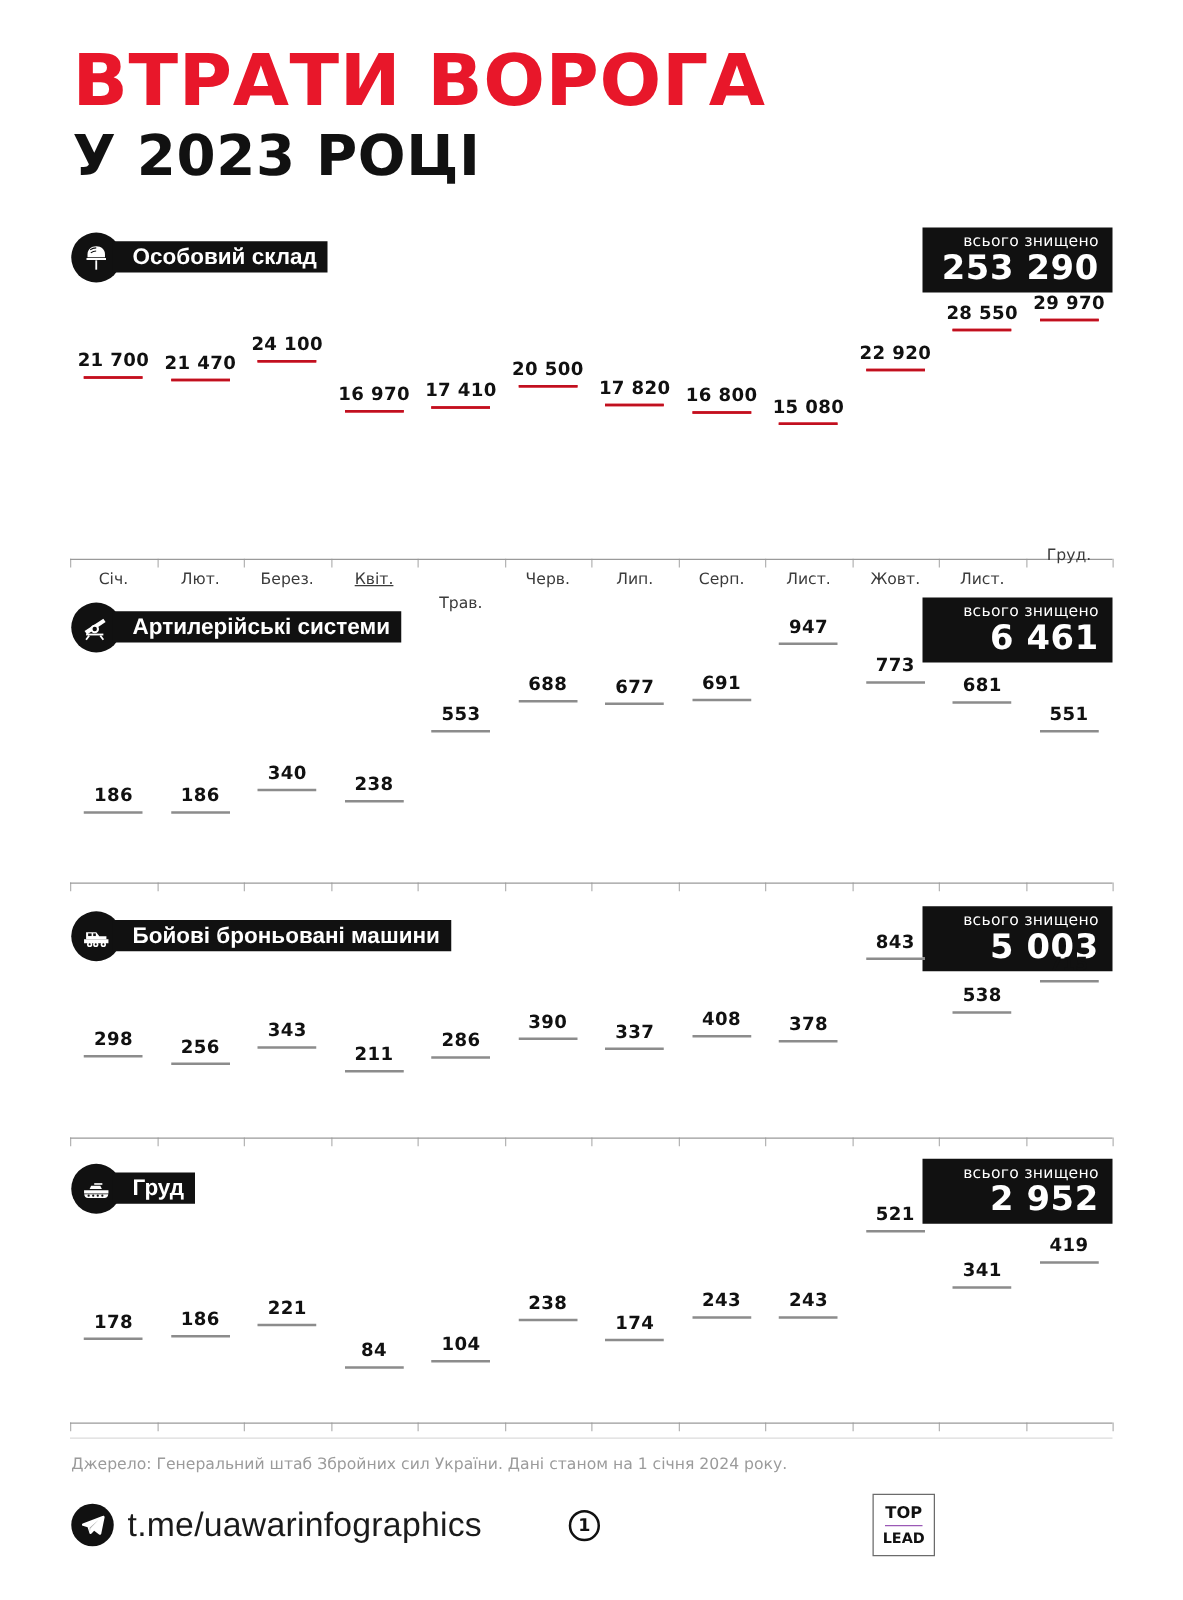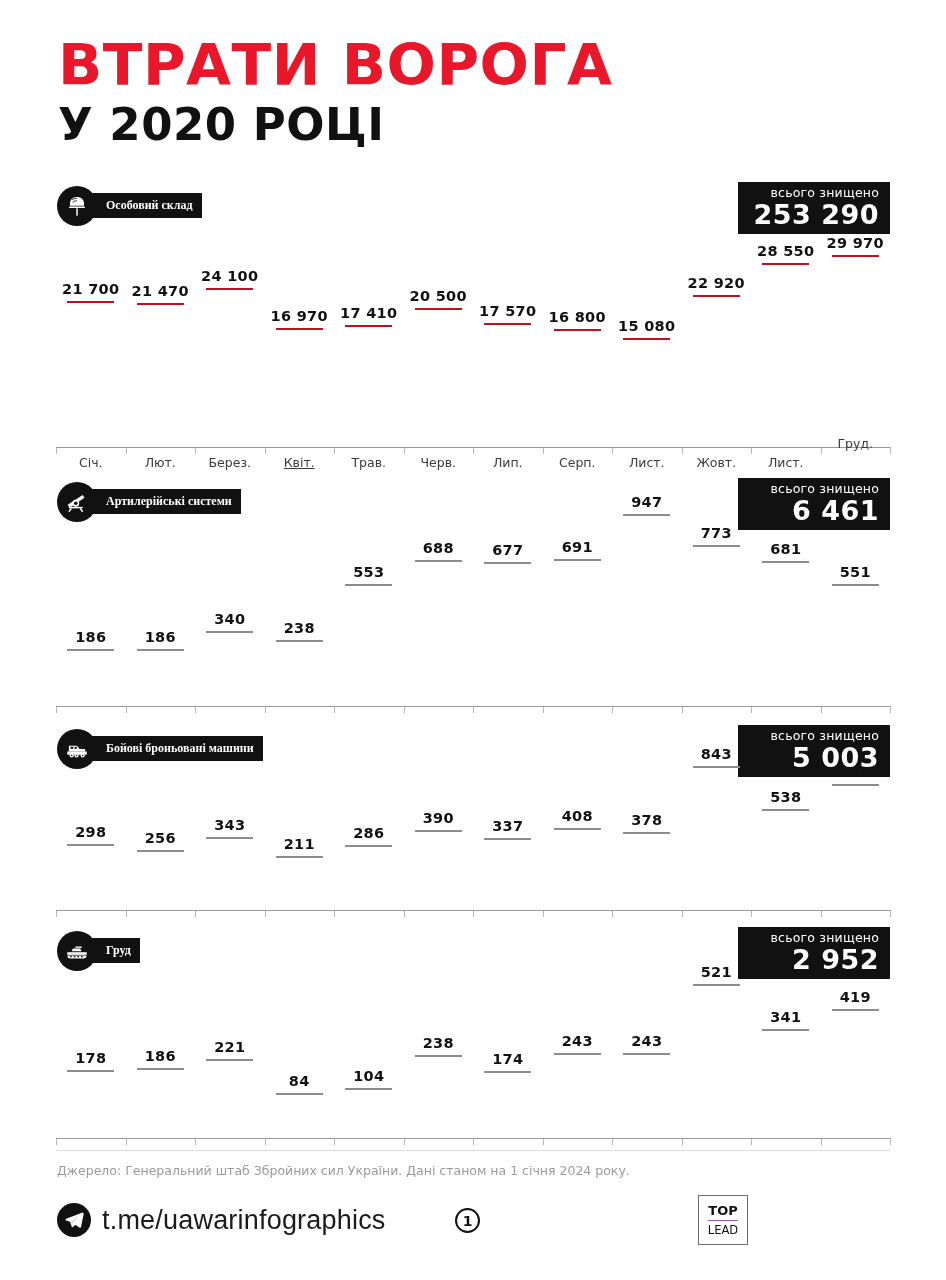--- a/index.html
+++ b/index.html
@@ -52,25 +52,25 @@
   .sec-icon {
     position: absolute; left: 57px; top: 0;
     width: 40px; height: 40px; border-radius: 50%;
     background: #111111;
     display: flex; align-items: center; justify-content: center;
   }
   .sec-icon svg { display: block; }
   .sec-label {
     position: absolute; left: 90px; top: 7px; height: 25px;
     background: #111111; color: #ffffff;
-    font-size: 12px; font-weight: 700;
+    font-size: 18px; font-weight: 700;
     padding: 0 9px 0 16px;
     display: flex; align-items: center;
     white-space: nowrap;
-    font-family: Liberation Serif, serif;
+    font-family: Liberation Sans, sans-serif;
   }
   .total-box {
     position: absolute; right: 56px; top: -4px;
     background: #111111; color: #ffffff;
     padding: 3px 11px 5px 11px;
     text-align: right; min-width: 152px;
   }
   .total-cap {
     font-size: 12.5px; font-weight: 400; letter-spacing: 0.2px;
     line-height: 15px; font-family: "DejaVu Sans", sans-serif;
@@ -143,34 +143,34 @@
     display: flex; flex-direction: column;
     align-items: center; justify-content: center;
     background: #ffffff;
   }
   .tl-top {
     font-size: 13px; font-weight: 700; color: #111111; line-height: 15px;
     font-family: "DejaVu Sans", sans-serif;
   }
   .tl-rule { width: 30px; height: 1.5px; background: #9b59b6; margin: 2px 0; }
   .tl-bot {
-    font-size: 11.5px; font-weight: 400; color: #111111; line-height: 14px;
+    font-size: 11.5px; font-weight: 700; color: #111111; line-height: 14px;
     font-family: "DejaVu Sans", sans-serif;
     text-align: right;
   }
 </style>
 </head>
 <body>
 
 <div class="page">
 
   <div class="header">
     <div class="title-block">
       <div class="title-line1">ВТРАТИ ВОРОГА</div>
-      <div class="title-line2">У 2020 РОЦІ</div>
+      <div class="title-line2">У 2023 РОЦІ</div>
     </div>
   </div>
 
   <div id="sections-root">
       <div class="section" style="top: 186px;">
         <div class="sec-head">
           <div class="sec-icon">
             <svg width="26" height="26" viewBox="0 0 32 32">
               <path d="M16 5c-5 0-8.6 3.3-8.6 7.7v3.1h17.2v-3.1C24.6 8.3 21 5 16 5z" fill="#fff"></path>
               <path d="M6.4 16.6h19.2v1.9H6.4z" fill="#fff"></path>
@@ -295,21 +295,21 @@
         <div class="bar-val">17 410</div>
         <div class="bar-rect bar-solid" style="height: 98px;"></div>
       </div>
       <div class="tick" style="left: 278px; top: 447px;"></div>
       <div class="bar-col" style="left: 358.75px; width: 47px; top: 310px;">
         <div class="bar-val">20 500</div>
         <div class="bar-rect bar-solid" style="height: 115px;"></div>
       </div>
       <div class="tick" style="left: 347.5px; top: 447px;"></div>
       <div class="bar-col" style="left: 428.25px; width: 47px; top: 325px;">
-        <div class="bar-val">17 570</div>
+        <div class="bar-val">17 820</div>
         <div class="bar-rect bar-solid" style="height: 100px;"></div>
       </div>
       <div class="tick" style="left: 417px; top: 447px;"></div>
       <div class="bar-col" style="left: 497.75px; width: 47px; top: 331px;">
         <div class="bar-val">16 800</div>
         <div class="bar-rect bar-solid" style="height: 94px;"></div>
       </div>
       <div class="tick" style="left: 486.5px; top: 447px;"></div>
       <div class="bar-col" style="left: 567.25px; width: 47px; top: 340px;">
         <div class="bar-val">15 080</div>
@@ -330,21 +330,21 @@
         <div class="bar-val">29 970</div>
         <div class="bar-rect bar-solid" style="height: 168px;"></div>
       </div>
       <div class="tick" style="left: 764.5px; top: 447px;"></div>
       <div class="tick" style="left: 834px; top: 447px;"></div>
       <div class="axis" style="top: 447px;"></div>
       <div class="xlabel" style="left: 0px; width: 69.5px; top: 455px;">Січ.</div>
       <div class="xlabel" style="left: 69.5px; width: 69.5px; top: 455px;">Лют.</div>
       <div class="xlabel" style="left: 139px; width: 69.5px; top: 455px;">Берез.</div>
       <div class="xlabel" style="left: 208.5px; width: 69.5px; top: 455px; text-decoration: underline;">Квіт.</div>
-      <div class="xlabel" style="left: 278px; width: 69.5px; top: 455px;">Трав.</div>
+      <div class="xlabel" style="left: 278px; width: 69.5px; top: 474px;">Трав.</div>
       <div class="xlabel" style="left: 347.5px; width: 69.5px; top: 455px;">Черв.</div>
       <div class="xlabel" style="left: 417px; width: 69.5px; top: 455px;">Лип.</div>
       <div class="xlabel" style="left: 486.5px; width: 69.5px; top: 455px;">Серп.</div>
       <div class="xlabel" style="left: 556px; width: 69.5px; top: 455px;">Лист.</div>
       <div class="xlabel" style="left: 625.5px; width: 69.5px; top: 455px;">Жовт.</div>
       <div class="xlabel" style="left: 695px; width: 69.5px; top: 455px;">Лист.</div>
       <div class="xlabel" style="left: 764.5px; width: 69.5px; top: 436px;">Груд.</div>
     </div>
     <div style="position: absolute; left: 56px; top: 0px; width: 834px;">
       <div class="bar-col" style="left: 11.25px; width: 47px; top: 651px;">

